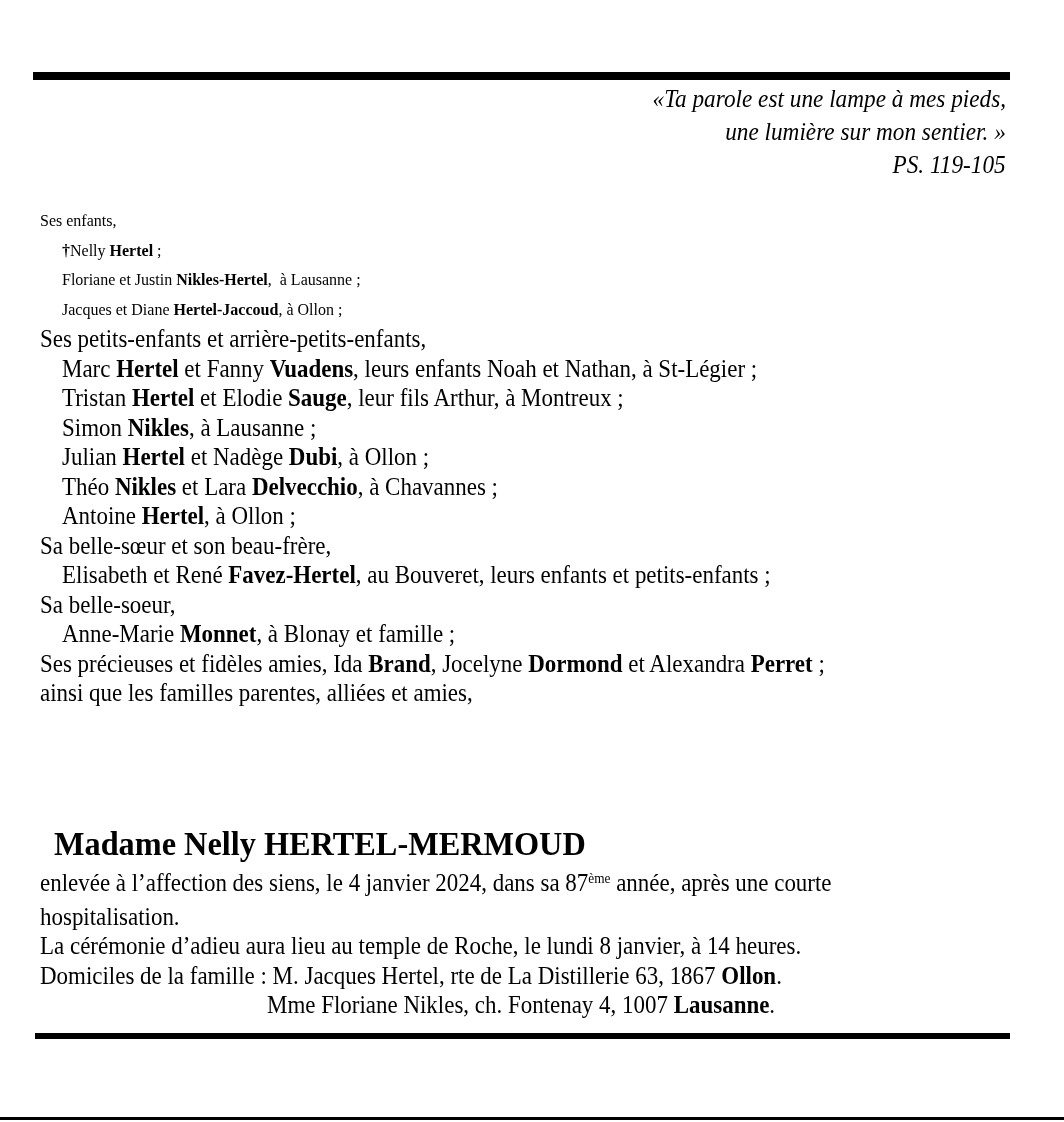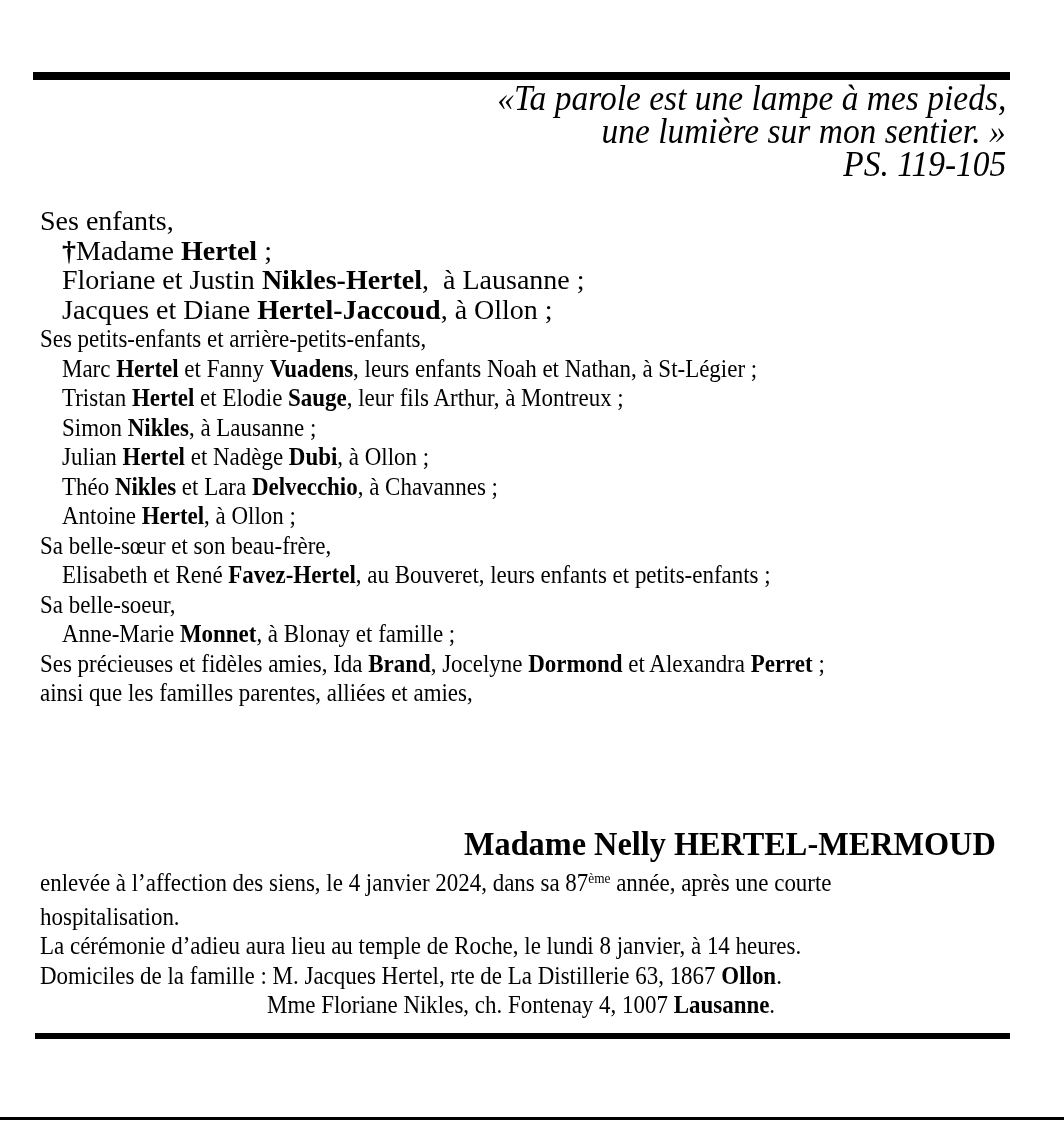--- a/index.html
+++ b/index.html
@@ -8,57 +8,57 @@
     font-family:"Liberation Serif","DejaVu Serif",serif;color:#000000;
     overflow:hidden;
   }
   .rule{position:absolute;background:#000000;}
   .rule-top{left:33px;top:72px;width:977px;height:8px;}
   .rule-mid-bottom{left:35px;top:1033px;width:975px;height:6px;}
   .rule-page-bottom{left:0;top:1117px;width:1064px;height:3px;}
 
   .quote-block{
     position:absolute;left:300px;top:82px;width:706px;
-    text-align:right;font-style:italic;font-size:36px;line-height:33px;
+    text-align:right;font-style:italic;font-size:25px;line-height:33px;
     white-space:nowrap;
   }
   .quote-block .txt{display:inline-block;transform:scaleX(0.93);transform-origin:100% 50%;white-space:pre;}
 
   .family-block{position:absolute;left:40px;top:206px;width:975px;}
   .announce-block{position:absolute;left:40px;top:868px;width:975px;}
 
-  .line{line-height:29.5px;white-space:nowrap;font-size:28px;}
+  .line{line-height:29.5px;white-space:nowrap;font-size:16px;}
   .line .txt{display:inline-block;white-space:pre;}
   .line.cond{font-size:25.5px;}
   .line.cond .txt{transform:scaleX(0.9);transform-origin:0 55%;}
   .indent-1{padding-left:22px;}
   .indent-2{padding-left:227px;}
   .bold{font-weight:bold;}
   sup{font-size:0.58em;vertical-align:baseline;position:relative;top:-0.55em;}
 
-  .title-block{position:absolute;left:40px;top:824px;width:970px;text-align:right;white-space:nowrap;}
+  .title-block{position:absolute;left:40px;top:824px;width:970px;text-align:left;white-space:nowrap;}
   .title-block .title-text{
     display:inline-block;font-weight:bold;font-size:34px;line-height:40px;
     transform:scaleX(0.95);transform-origin:50% 50%;
   }
 </style>
 </head>
 <body>
 
 <div class="rule rule-top"></div>
 
 <div class="quote-block">
   <div><span class="txt">«Ta parole est une lampe à mes pieds,</span></div>
   <div><span class="txt">une lumière sur mon sentier. »</span></div>
   <div><span class="txt">PS. 119-105</span></div>
 </div>
 
 <div class="family-block">
     <div class="line"><span class="txt"><span>Ses enfants,</span></span></div>
-    <div class="line indent-1"><span class="txt"><span class="bold">†</span><span>Madame </span><span class="bold">Hertel</span><span> ;</span></span></div>
+    <div class="line indent-1"><span class="txt"><span class="bold">†</span><span>Nelly </span><span class="bold">Hertel</span><span> ;</span></span></div>
     <div class="line indent-1"><span class="txt"><span>Floriane et Justin </span><span class="bold">Nikles-Hertel</span><span>,  à Lausanne ;</span></span></div>
     <div class="line indent-1"><span class="txt"><span>Jacques et Diane </span><span class="bold">Hertel-Jaccoud</span><span>, à Ollon ;</span></span></div>
     <div class="line cond"><span class="txt"><span>Ses petits-enfants et arrière-petits-enfants,</span></span></div>
     <div class="line cond indent-1"><span class="txt"><span>Marc </span><span class="bold">Hertel</span><span> et Fanny </span><span class="bold">Vuadens</span><span>, leurs enfants Noah et Nathan, à St-Légier ;</span></span></div>
     <div class="line cond indent-1"><span class="txt"><span>Tristan </span><span class="bold">Hertel</span><span> et Elodie </span><span class="bold">Sauge</span><span>, leur fils Arthur, à Montreux ;</span></span></div>
     <div class="line cond indent-1"><span class="txt"><span>Simon </span><span class="bold">Nikles</span><span>, à Lausanne ;</span></span></div>
     <div class="line cond indent-1"><span class="txt"><span>Julian </span><span class="bold">Hertel</span><span> et Nadège </span><span class="bold">Dubi</span><span>, à Ollon ;</span></span></div>
     <div class="line cond indent-1"><span class="txt"><span>Théo </span><span class="bold">Nikles</span><span> et Lara </span><span class="bold">Delvecchio</span><span>, à Chavannes ;</span></span></div>
     <div class="line cond indent-1"><span class="txt"><span>Antoine </span><span class="bold">Hertel</span><span>, à Ollon ;</span></span></div>
     <div class="line cond"><span class="txt"><span>Sa belle-sœur et son beau-frère,</span></span></div>

